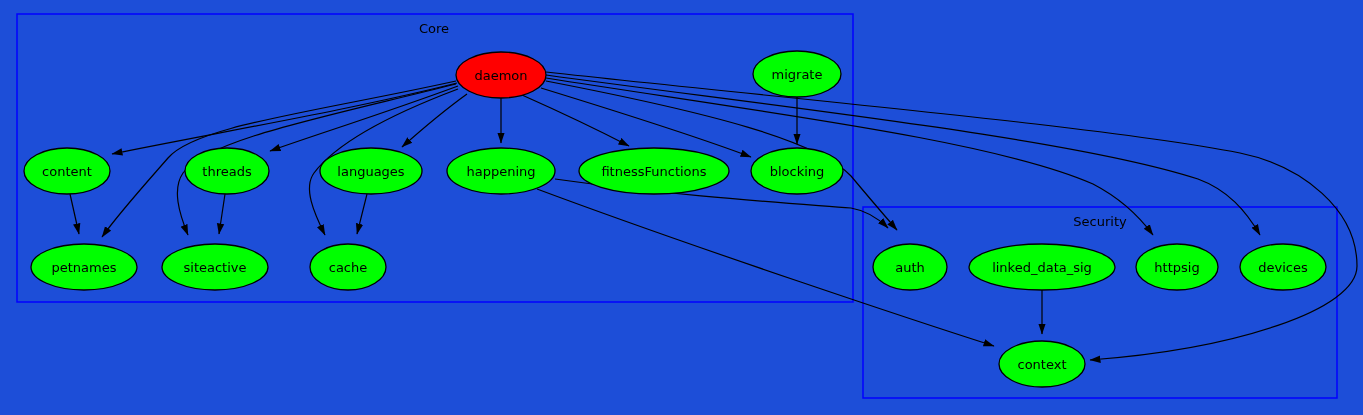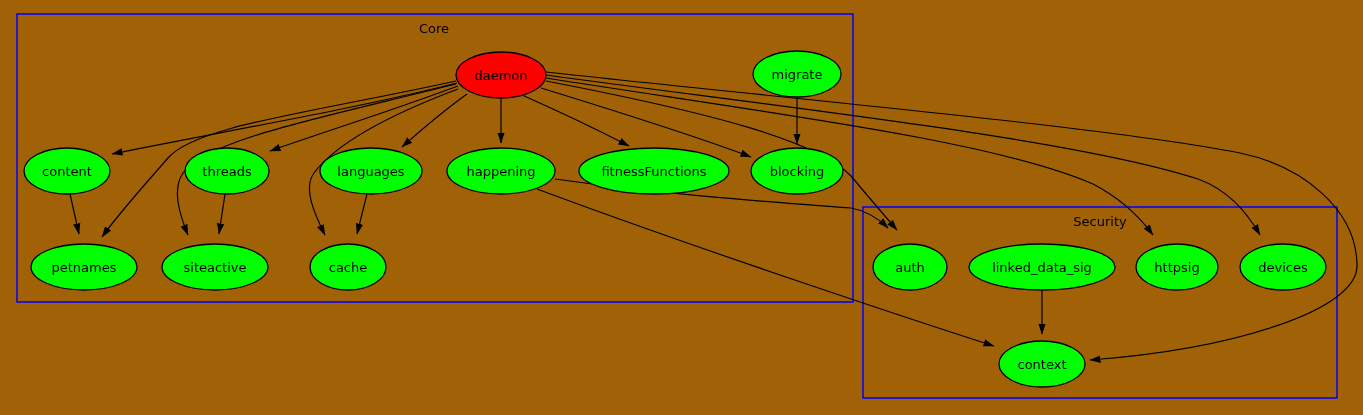--- a/index.html
+++ b/index.html
@@ -8,21 +8,21 @@
     background: #ffffff;
     width: 1363px;
     height: 415px;
     overflow: hidden;
     font-family: "DejaVu Sans", sans-serif;
   }
   #diagram-wrap {
     position: relative;
     width: 1363px;
     height: 415px;
-    background: #a16207;
+    background: #1d4ed8;
   }
   svg { display: block; }
   .cluster-rect { fill: none; }
   .cluster-label {
     font-family: "DejaVu Sans", sans-serif;
     font-size: 13px;
     fill: #000000;
     text-anchor: middle;
   }
   .edge-path {

